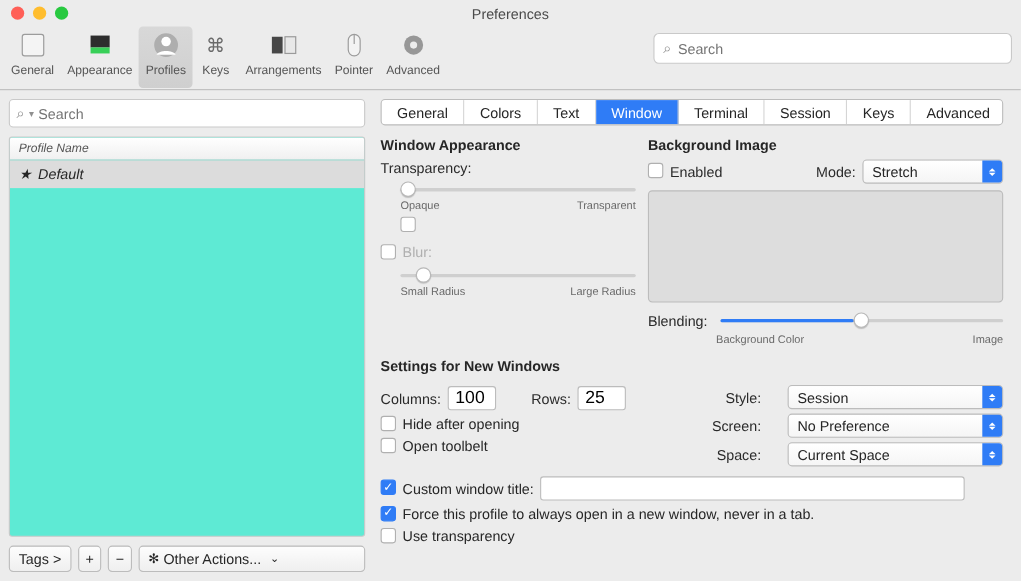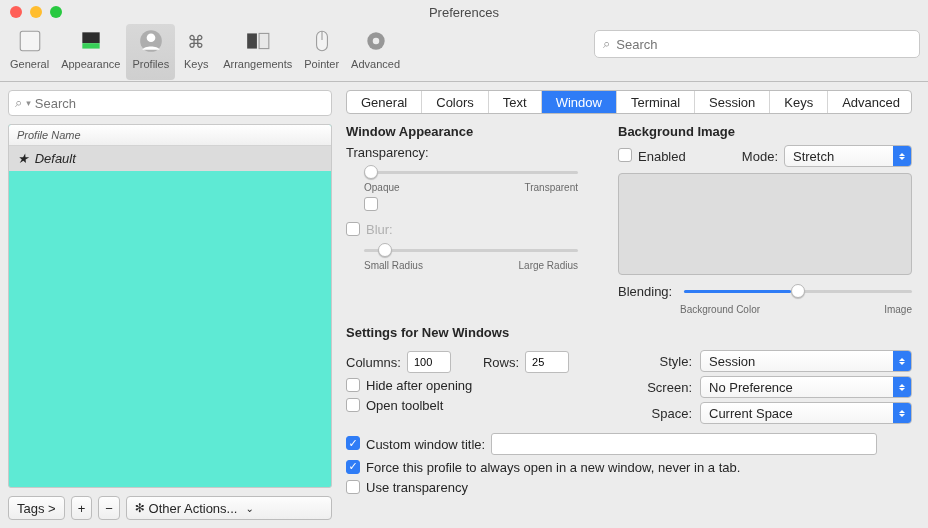--- a/index.html
+++ b/index.html
@@ -37,49 +37,49 @@
 .segbtn.small{padding:0 6px;}
 .segbtn .chev{margin-left:8px;font-size:10px;}
 .footer .grow{flex:1;}
 
 .right { flex:1; padding:8px 16px 12px 6px; overflow:hidden; }
 .tabs { display:flex; background:#fff; border:1px solid #bcbcbc; border-radius:4px; overflow:hidden; height:24px; margin-bottom:10px;}
 .tab { flex:0 0 auto; padding:0 14px; display:flex; align-items:center; font-size:13px; border-right:1px solid #d5d5d5; cursor:pointer; }
 .tab:last-child{border-right:none;}
 .tab.active { background:#2f7cf6; color:#fff; }
 
-.cols { display:flex; gap:36px; }
+.cols { display:flex; gap:7px; }
 .col { flex:1; min-width:0; }
 
 h4 { font-size:13px; font-weight:600; margin-bottom:6px; }
 .lbl { font-size:13px; color:#2a2a2a; }
 .sub { font-size:10px; color:#6a6a6a; }
 .disabled { color:#b0b0b0; }
 
 .slider { position:relative; height:16px; margin:4px 0 2px; }
 .slider .track { position:absolute; top:7px; left:0; right:0; height:3px; background:#cfcfcf; border-radius:2px;}
 .slider .thumb { position:absolute; top:1px; width:14px; height:14px; background:#fff; border:1px solid #b8b8b8; border-radius:50%; box-shadow:0 1px 1px rgba(0,0,0,.2);}
 .slider.blue .track-l { position:absolute; top:7px; left:0; height:3px; background:#2f7cf6; border-radius:2px;}
 .between { display:flex; justify-content:space-between; }
 
 .cb { width:14px; height:14px; border:1px solid #b0b0b0; border-radius:3px; display:inline-flex; align-items:center; justify-content:center; background:#fff; vertical-align:middle; position:relative; top:-1px;}
 .cb.checked { background:#2f7cf6; border-color:#2f7cf6; }
 .cb.checked::after{content:"✓"; color:#fff; font-size:11px; line-height:1;}
 .rowline { display:flex; align-items:center; gap:6px; margin:5px 0; }
 
-input.txt { height:22px; width:44px; border:1px solid #bcbcbc; border-radius:3px; background:#fff; padding:0 6px; font-size:11px;}
+input.txt { height:22px; width:44px; border:1px solid #bcbcbc; border-radius:3px; background:#fff; padding:0 6px; font-size:16px;}
 input.txt.wide { width:386px; }
 
 .select { height:22px; background:linear-gradient(#fff,#f5f5f5); border:1px solid #bcbcbc; border-radius:4px; display:flex; align-items:center; padding:0 4px 0 8px; font-size:13px; position:relative; }
 .select .arrow { width:18px; height:100%; background:#2f7cf6; border-radius:0 3px 3px 0; position:absolute; right:0; top:0; display:flex; flex-direction:column; align-items:center; justify-content:center; }
 .select .arrow::before{content:"";border:3px solid transparent;border-bottom-color:#fff;margin-bottom:1px;}
 .select .arrow::after{content:"";border:3px solid transparent;border-top-color:#fff;}
 
 .bgimg { height:102px; border:1px solid #bcbcbc; border-radius:4px; background:#ddd; margin-top:6px;}
-.formrow { display:flex; align-items:center; justify-content:flex-end; gap:8px; margin:4px 0;}
+.formrow { display:flex; align-items:center; justify-content:flex-end; gap:24px; margin:4px 0;}
 .formrow .lbl{ min-width:56px; text-align:right;}
 .formrow .select{ flex:1; }
 
 </style>
 </head>
 <body>
 
 <div class="titlebar">
   <div class="traffic">
     <div class="dot red"></div>

